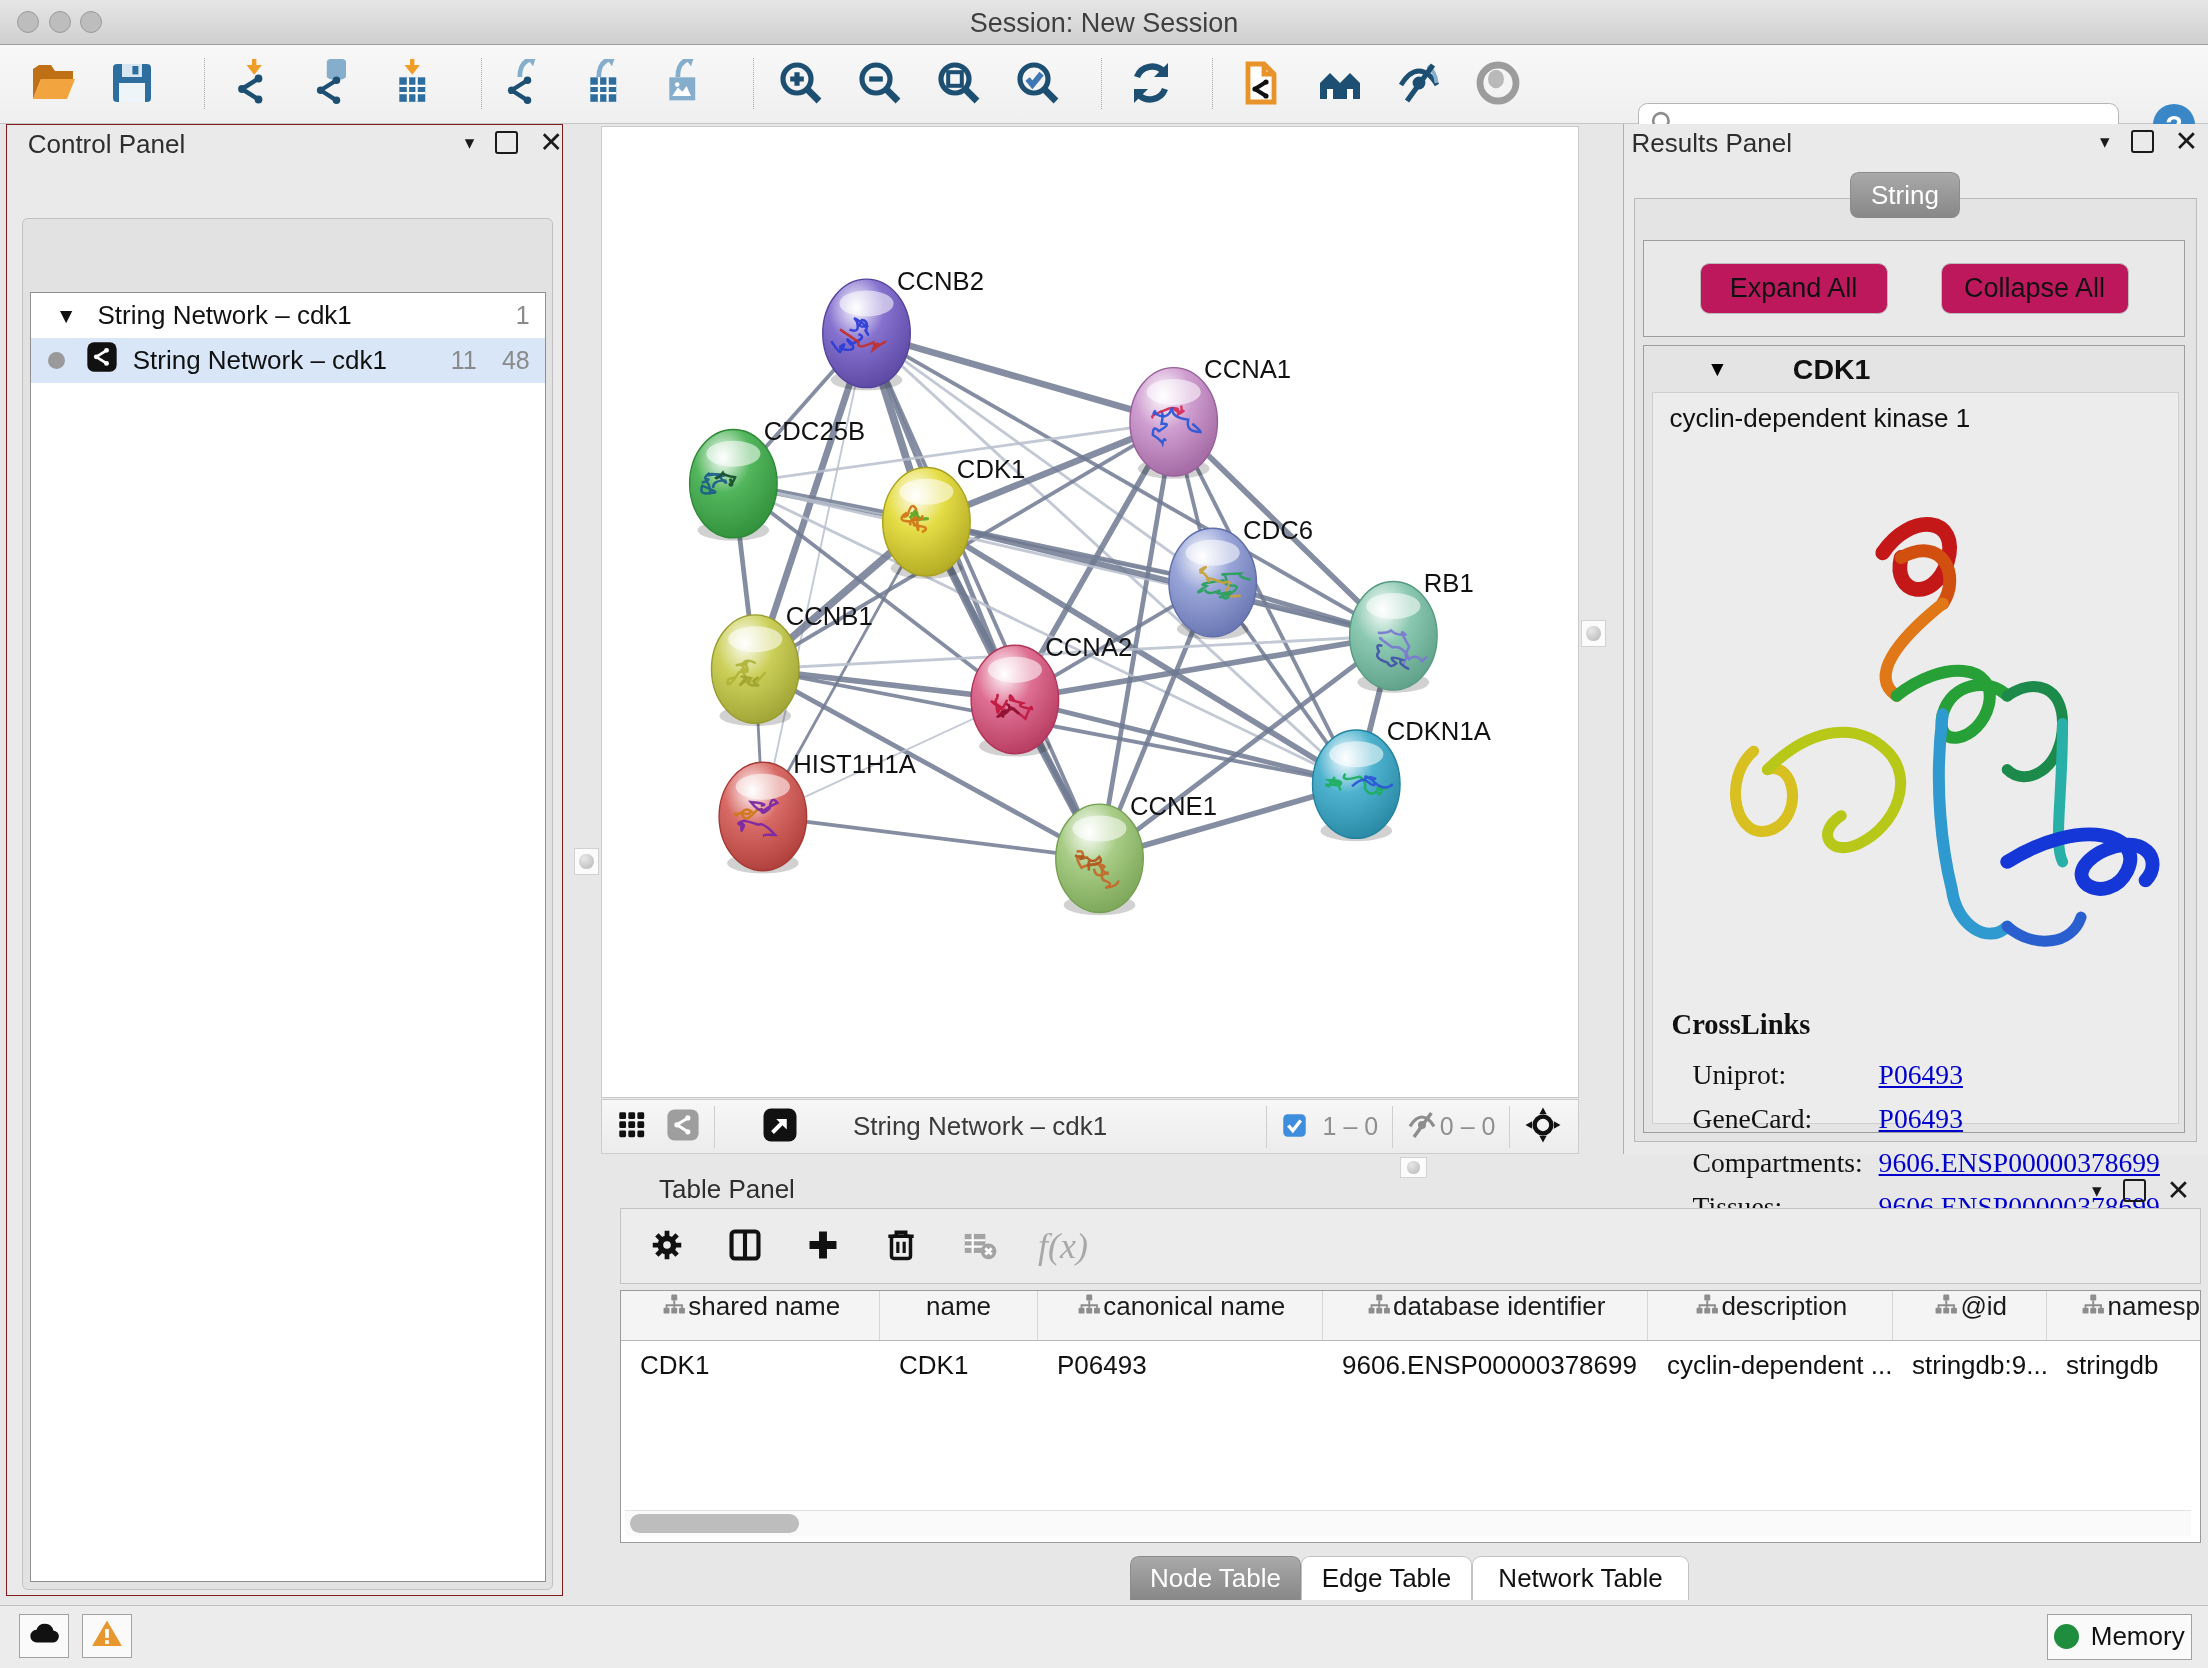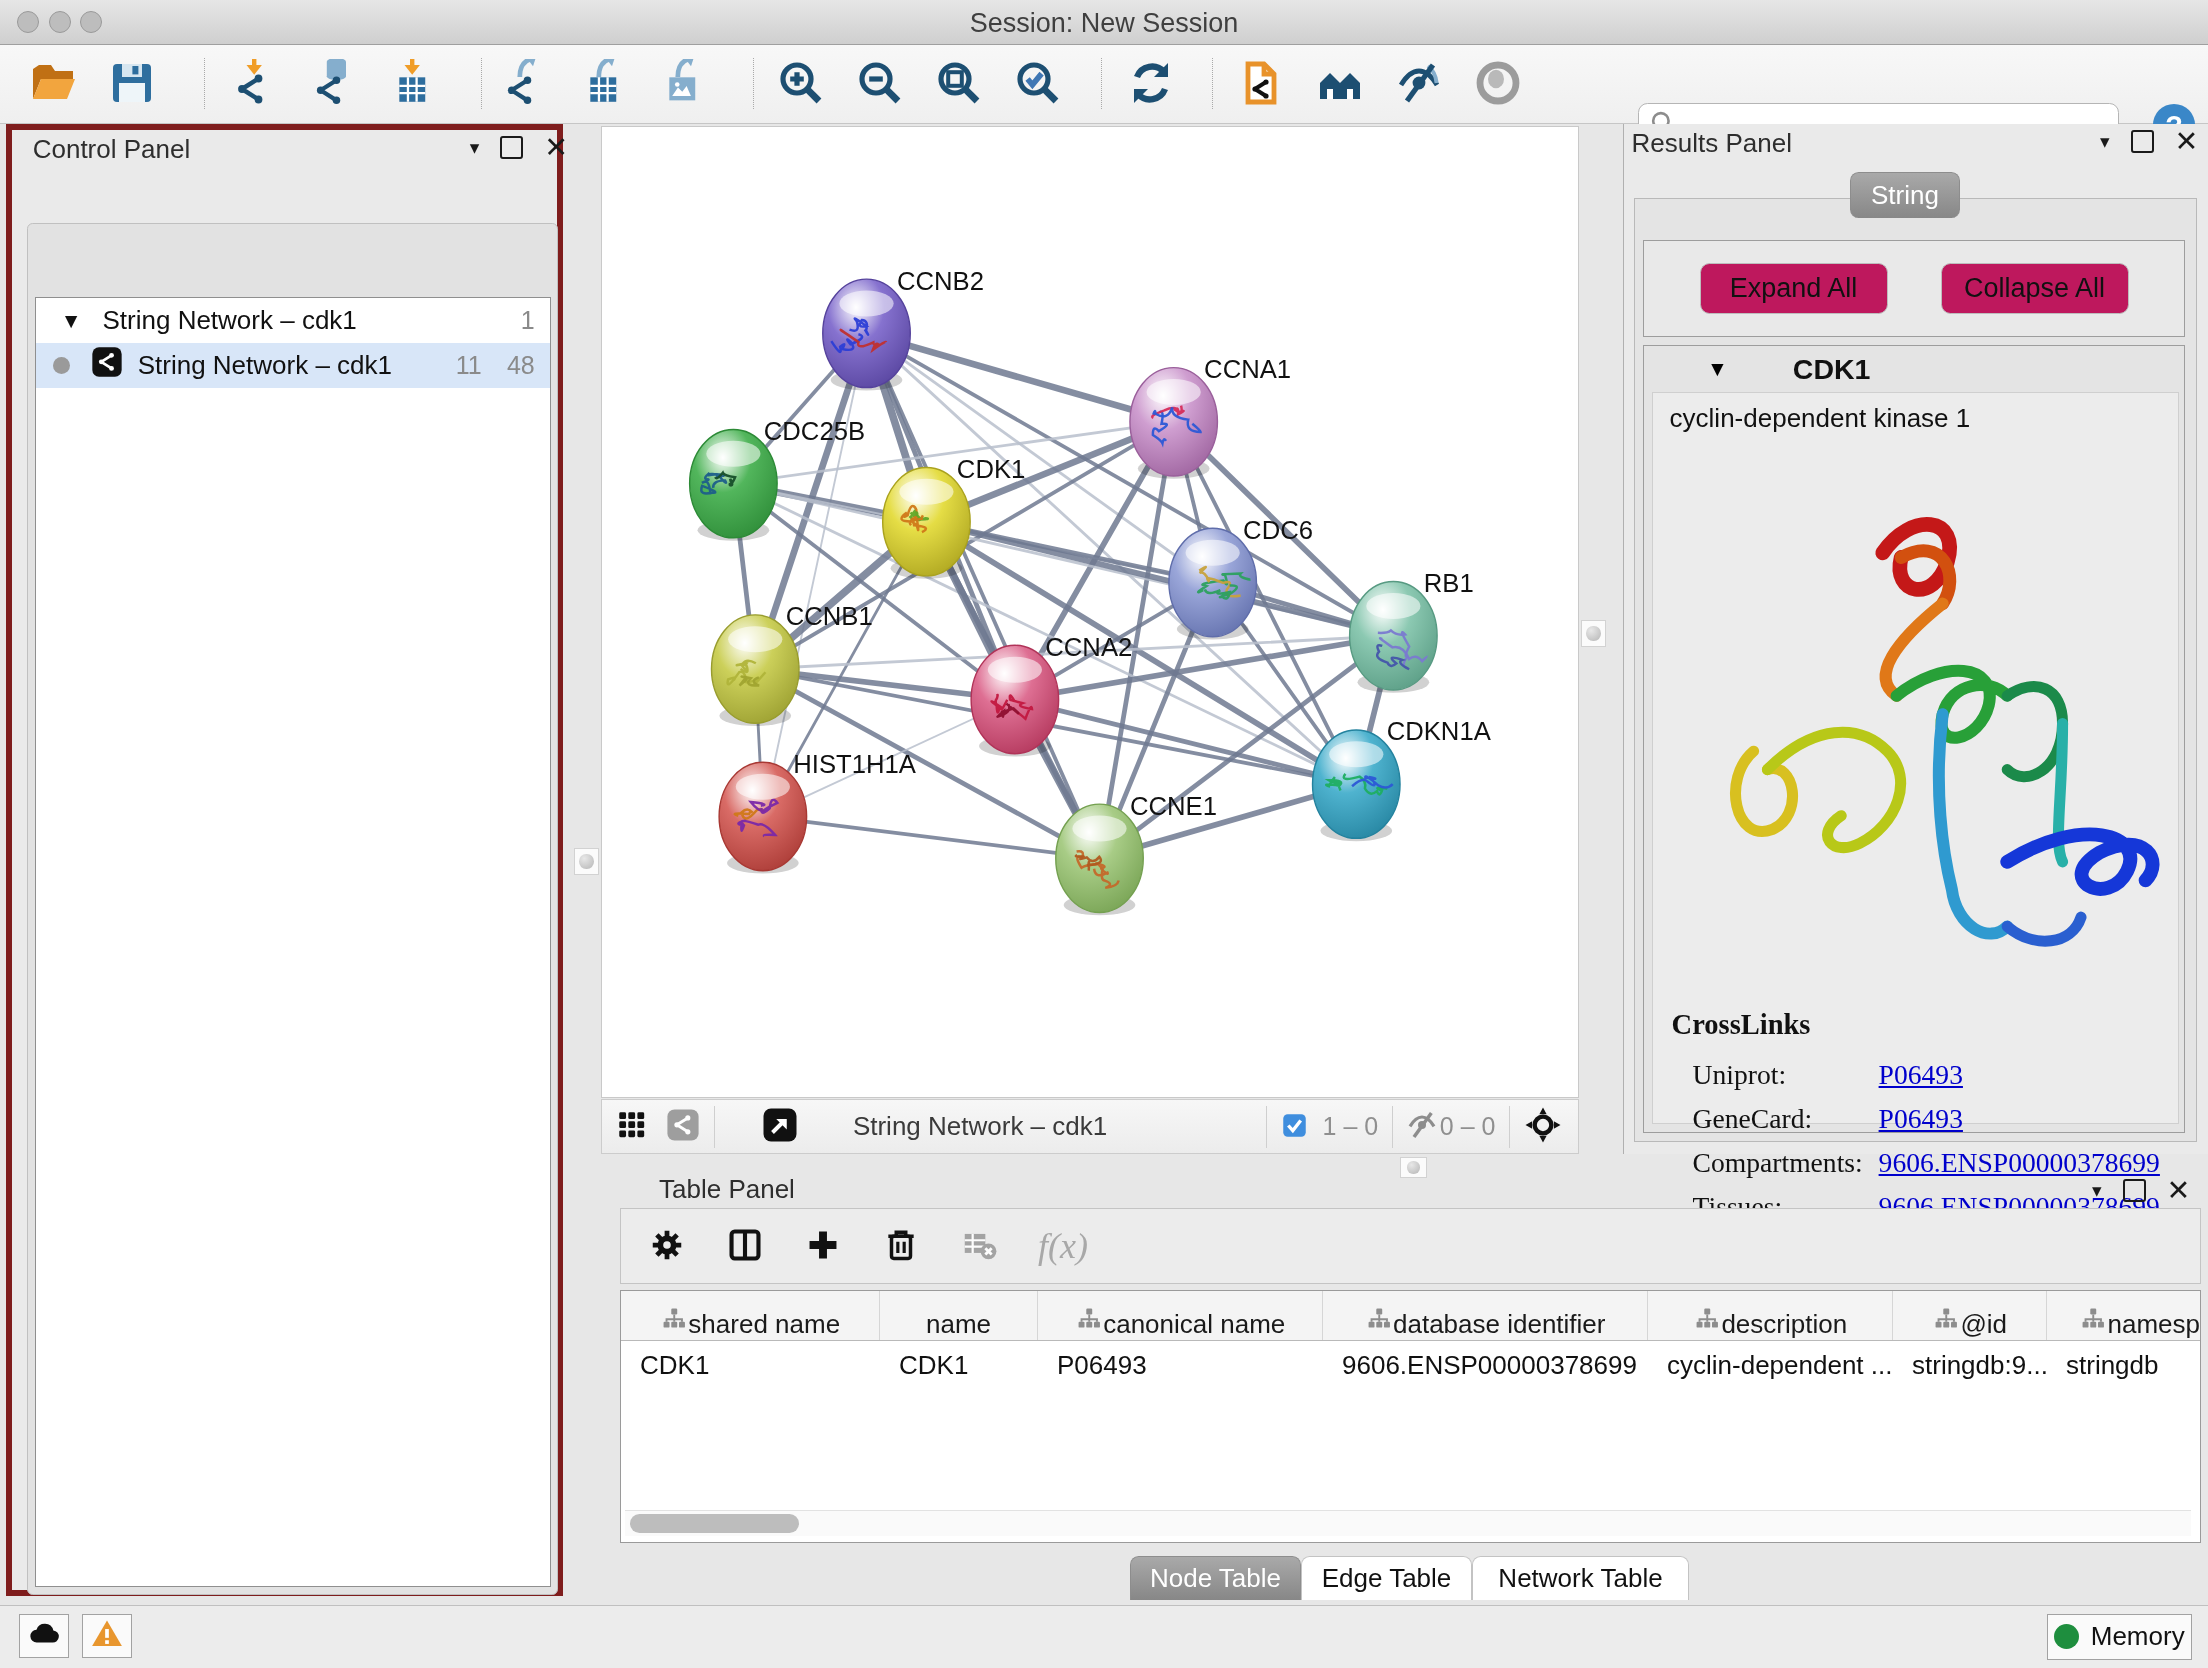--- a/index.html
+++ b/index.html
@@ -27,21 +27,21 @@
   .win-ctrls{display:flex;align-items:center;gap:21px;}
   .wc-collapse{font-size:19px;color:#1a1a1a;}
   .wc-float{width:19px;height:19px;border:2.9px solid #1a1a1a;border-radius:2.9px;}
   .wc-close{font-size:28.5px;font-weight:bold;color:#1a1a1a;line-height:19px;}
   .tab{height:44px;display:flex;align-items:center;justify-content:center;font-size:26px;
        background:#fff;border:1px solid #c3c3c3;border-bottom:none;border-radius:8.6px 8.6px 0 0;
        color:#111;box-sizing:border-box;}
   .tab.sel{background:linear-gradient(#a9a9a9,#878787);color:#fff;border-color:#8d8d8d;}
   
   #control-panel{left:5.7px;top:124px;width:557px;height:1472px;background:#eaeaea;
-     border:6px solid #7f1d1d;box-sizing:border-box;}
+     border:1px solid #7f1d1d;box-sizing:border-box;}
   #cp-inner{left:15px;top:93px;width:529px;height:1370px;background:#e2e2e2;
      border:1px solid #c0c0c0;border-radius:5.7px;}
   #cp-selbar{left:15px;top:105px;width:529px;height:44px;display:flex;align-items:center;}
   #cp-tree{left:23px;top:167px;width:514px;height:1288px;background:#fff;border:1px solid #8f8f8f;}
   .tree-row{position:relative;height:45px;display:flex;align-items:center;font-size:26px;color:#111;}
   .tree-row.sel{background:#d8e6f8;}
   .cnt{color:#8a8a8a;font-size:25px;}
   
   #canvas{left:601px;top:126px;width:978px;height:972px;background:#fff;border:1px solid #c9c9c9;
      box-sizing:border-box;}
@@ -67,21 +67,21 @@
   .serif{font-family:"Liberation Serif","DejaVu Serif",serif;}
   .xl-row{display:flex;height:44px;align-items:center;}
   .xl-label{width:186px;font-size:27.6px;color:#111;}
   .xl-link{font-size:27.6px;color:#0000cc;text-decoration:underline;}
   
   #table-toolbar{left:620px;top:1208px;width:1581px;height:76px;background:#ececec;
      border:1px solid #c4c4c4;box-sizing:border-box;display:flex;align-items:center;gap:40px;padding-left:27px;}
   #table-box{left:620px;top:1290px;width:1581px;height:253px;background:#fff;border:1.9px solid #9a9a9a;
      box-sizing:border-box;overflow:hidden;}
   #thead{display:flex;height:49px;background:#f4f4f4;border-bottom:1.9px solid #b9b9b9;}
-  .th{display:flex;align-items:flex-end;justify-content:center;gap:0;font-size:26px;color:#1a1a1a;
+  .th{display:flex;align-items:flex-start;justify-content:center;gap:0;font-size:26px;color:#1a1a1a;
      border-right:1px solid #d6d6d6;box-sizing:border-box;overflow:hidden;white-space:nowrap;flex:none;}
   #trow{display:flex;height:48px;align-items:center;}
   .td{font-size:26px;color:#111;padding-left:19px;box-sizing:border-box;overflow:hidden;
       white-space:nowrap;flex:none;}
   #hscroll{left:3.8px;top:219px;width:1566px;height:25px;background:#fafafa;border-top:1px solid #e2e2e2;}
   #hthumb{left:5.7px;top:2.9px;width:169px;height:19px;background:#bdbdbd;border-radius:9.5px;}
   #table-tabs{left:1130px;top:1556px;height:46px;display:flex;}
   
   #statusbar{left:0;top:1605px;width:2208px;height:63px;background:#ececec;border-top:1px solid #c0c0c0;}
   .st-btn{position:absolute;top:7.6px;width:48px;height:42px;background:#fafafa;border:1.9px solid #a2a2a2;

